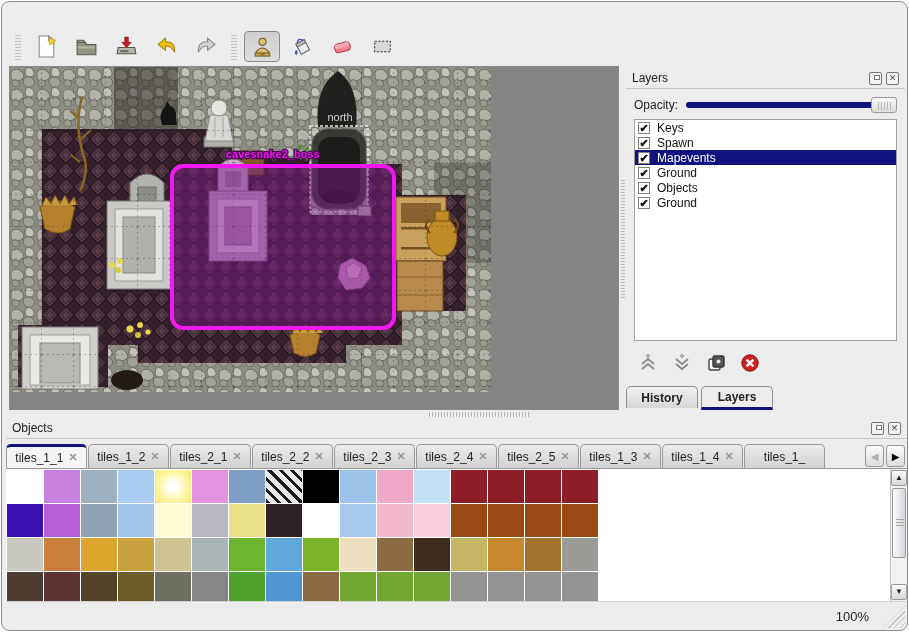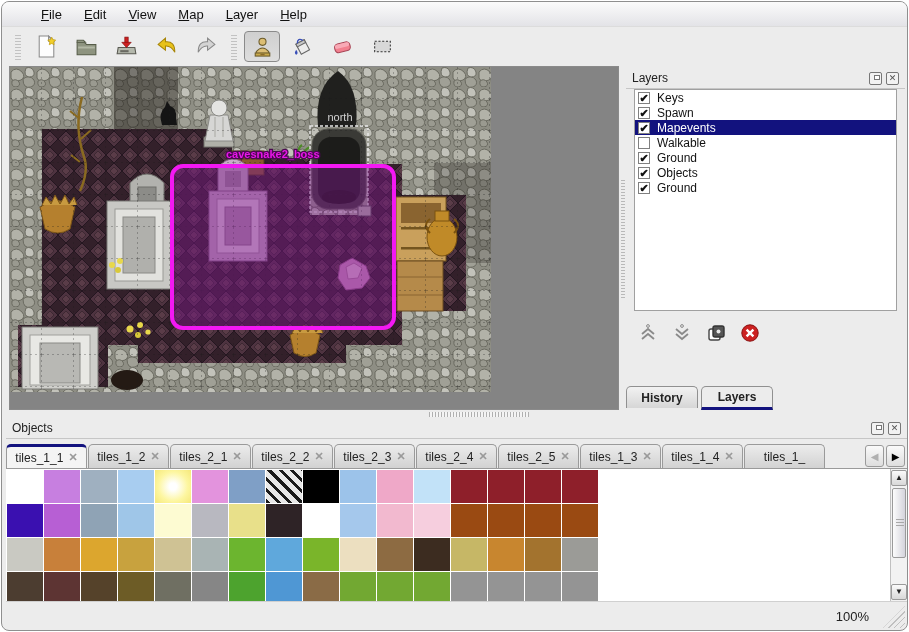--- a/index.html
+++ b/index.html
@@ -83,28 +83,20 @@
   
   #statusbar { position:absolute; left:8px; right:0; bottom:0; height:28px; }
   #zoom-level { position:absolute; right:38px; top:7px; font-size:13px; color:#222; }
   #resize-grip { position:absolute; right:2px; bottom:2px; width:22px; height:22px; background:repeating-linear-gradient(135deg, transparent 0 3px, #c0c0c0 3px 4px); clip-path:polygon(100% 0, 100% 100%, 0 100%); }
 </style>
 </head>
 <body>
 
 <div id="window">
 
-  <div id="menubar">
-      <span class="menu-item"><u>F</u>ile</span>
-      <span class="menu-item"><u>E</u>dit</span>
-      <span class="menu-item"><u>V</u>iew</span>
-      <span class="menu-item"><u>M</u>ap</span>
-      <span class="menu-item"><u>L</u>ayer</span>
-      <span class="menu-item"><u>H</u>elp</span>
-    </div>
 
   <div id="toolbar">
     <div class="tb-grip"></div>
     <div class="tb-btn">
       <svg viewBox="0 0 24 24">
         <path d="M5,2 h9 l5,5 v15 h-14 z" fill="#fdfdfd" stroke="#8a8a8a"></path>
         <path d="M14,2 l5,5 h-5 z" fill="#d8d8d8" stroke="#8a8a8a"></path>
         <path d="M17,3 l1.2,2.4 2.6,.4 -1.9,1.9 .4,2.6 -2.3,-1.2 -2.3,1.2 .4,-2.6 -1.9,-1.9 2.6,-.4 z" fill="#f2cf2a" stroke="#c09a10" stroke-width=".7"></path>
       </svg>
     </div>
@@ -305,36 +297,39 @@
   <div id="layers-dock">
     <div class="dock-titlebar">
       <span class="dock-title">Layers</span>
       <span class="dock-icons">
         <span class="mini-icon">
             <span class="inner-rect"></span>
           </span>
         <span class="mini-icon">✕</span>
       </span>
     </div>
+    <div id="opacity-row">
+      <span id="opacity-label">Opacity:</span>
+      <div id="opacity-slider">
+        <div id="opacity-track"></div>
+        <div id="opacity-handle"></div>
+      </div>
+    </div>
     <div id="layer-listbox">
         <div class="layer-row">
           <span class="layer-check">✔</span>
           <span>Keys</span>
         </div>
         <div class="layer-row">
           <span class="layer-check">✔</span>
           <span>Spawn</span>
         </div>
         <div class="layer-row selected">
           <span class="layer-check">✔</span>
           <span>Mapevents</span>
-        </div>
-        <div class="layer-row">
-          <span class="layer-check"></span>
-          <span>Walkable</span>
         </div>
         <div class="layer-row">
           <span class="layer-check">✔</span>
           <span>Ground</span>
         </div>
         <div class="layer-row">
           <span class="layer-check">✔</span>
           <span>Objects</span>
         </div>
         <div class="layer-row">

